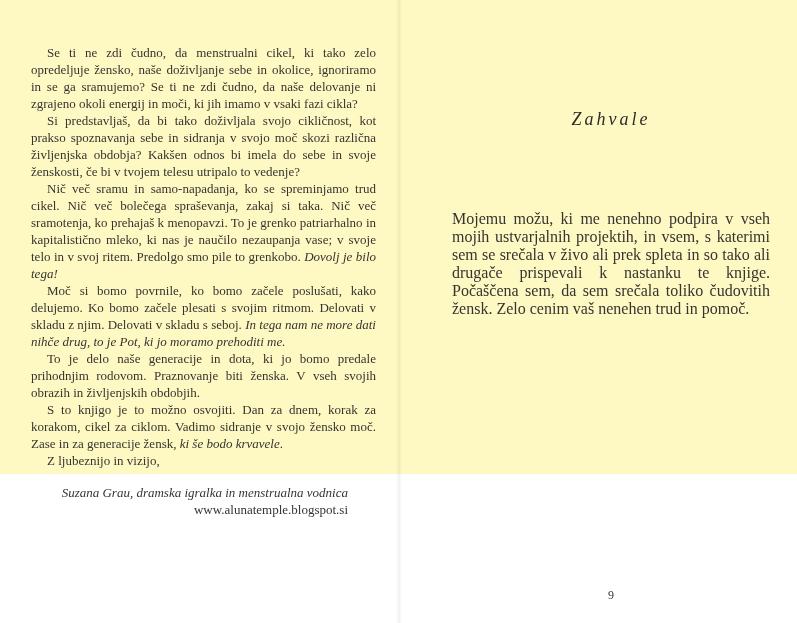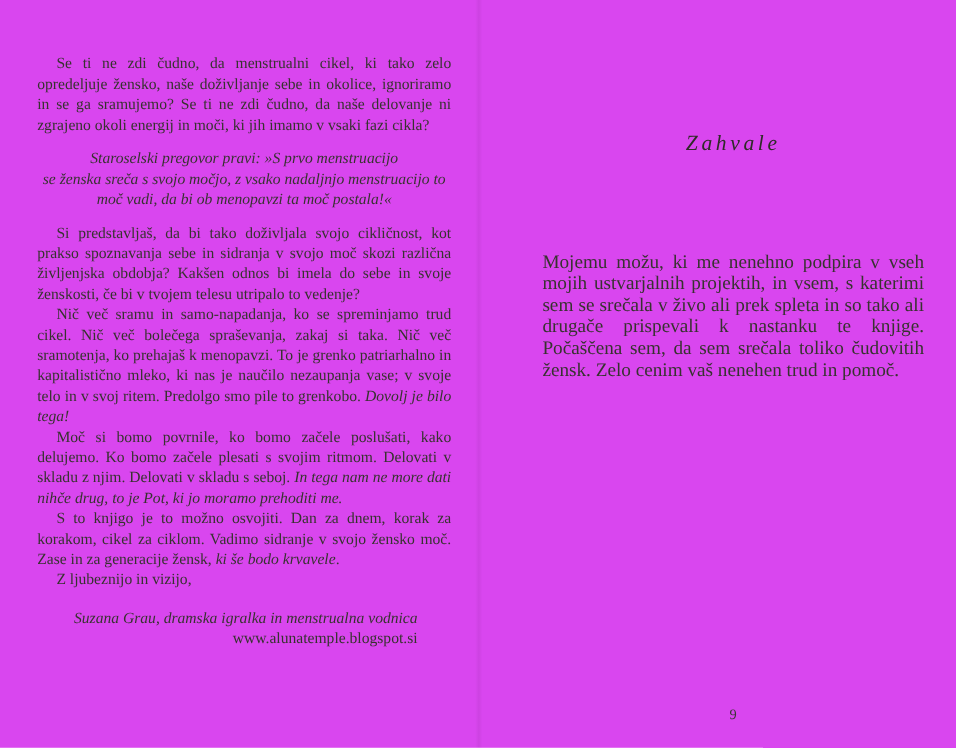--- a/index.html
+++ b/index.html
@@ -5,22 +5,22 @@
   html, body { margin: 0; padding: 0; }
   body {
     width: 797px; height: 623px;
     background: #ffffff;
     font-family: "Liberation Serif", "DejaVu Serif", serif;
     color: #37332f;
     overflow: hidden;
   }
   .spread {
     position: relative;
-    width: 797px; height: 623px;
-    background: #d946ef;
+    width: 797px; height: 474px;
+    background: #fef9c3;
   }
   .spine {
     position: absolute; left: 396px; top: 0;
     width: 6px; height: 623px;
     background: linear-gradient(90deg, rgba(0,0,0,0) 0%, rgba(0,0,0,0.055) 50%, rgba(0,0,0,0) 100%);
   }
   
   .left-text-block {
     position: absolute; left: 31px; top: 44px; width: 345px;
     font-size: 13px; line-height: 17px;
@@ -70,30 +70,26 @@
 <body>
 
 <div class="spread">
 
   <div class="spine"></div>
 
   <div>
     <div class="left-text-block">
       <p class="intro-para">Se ti ne zdi čudno, da menstrualni cikel, ki tako zelo opredeljuje žensko, naše doživljanje sebe in okolice, ignoriramo in se ga sramujemo? Se ti ne zdi čudno, da naše delovanje ni zgrajeno okoli energij in moči, ki jih imamo v vsaki fazi cikla?</p>
 
-      <div class="quote-block">
-        <div class="quote-line">Staroselski pregovor pravi: »S prvo menstruacijo</div>
-        <div class="quote-line">se ženska sreča s svojo močjo, z vsako nadaljnjo menstruacijo to</div>
-        <div class="quote-line">moč vadi, da bi ob menopavzi ta moč postala!«</div>
-      </div>
 
       <div>
           <p class="para"><span>Si predstavljaš, da bi tako doživljala svojo cikličnost, kot prakso spoznavanja sebe in sidranja v svojo moč skozi različna življenjska obdobja? Kakšen odnos bi imela do sebe in svoje ženskosti, če bi v tvojem telesu utripalo to vedenje?</span></p>
           <p class="para"><span>Nič več sramu in samo-napadanja, ko se spreminjamo trud cikel. Nič več bolečega spraševanja, zakaj si taka. Nič več sramotenja, ko prehajaš k menopavzi. To je grenko patriarhalno in kapitalistično mleko, ki nas je naučilo nezaupanja vase; v svoje telo in v svoj ritem. Predolgo smo pile to grenkobo. </span><span class="em">Dovolj je bilo tega!</span></p>
           <p class="para"><span>Moč si bomo povrnile, ko bomo začele poslušati, kako delujemo. Ko bomo začele plesati s svojim ritmom. Delovati v skladu z njim. Delovati v skladu s seboj. </span><span class="em">In tega nam ne more dati nihče drug, to je Pot, ki jo moramo prehoditi me.</span></p>
+          <p class="para"><span>To je delo naše generacije in dota, ki jo bomo predale prihodnjim rodovom. Praznovanje biti ženska. V vseh svojih obrazih in življenjskih obdobjih.</span></p>
           <p class="para"><span>S to knjigo je to možno osvojiti. Dan za dnem, korak za korakom, cikel za ciklom. Vadimo sidranje v svojo žensko moč. Zase in za generacije žensk, </span><span class="em">ki še bodo krvavele</span><span>.</span></p>
           <p class="para"><span>Z ljubeznijo in vizijo,</span></p>
         </div>
 
       <div class="signature-block">
         <div class="signature-name">Suzana Grau, dramska igralka in menstrualna vodnica</div>
         <div class="signature-url">www.alunatemple.blogspot.si</div>
       </div>
     </div>
   </div>

